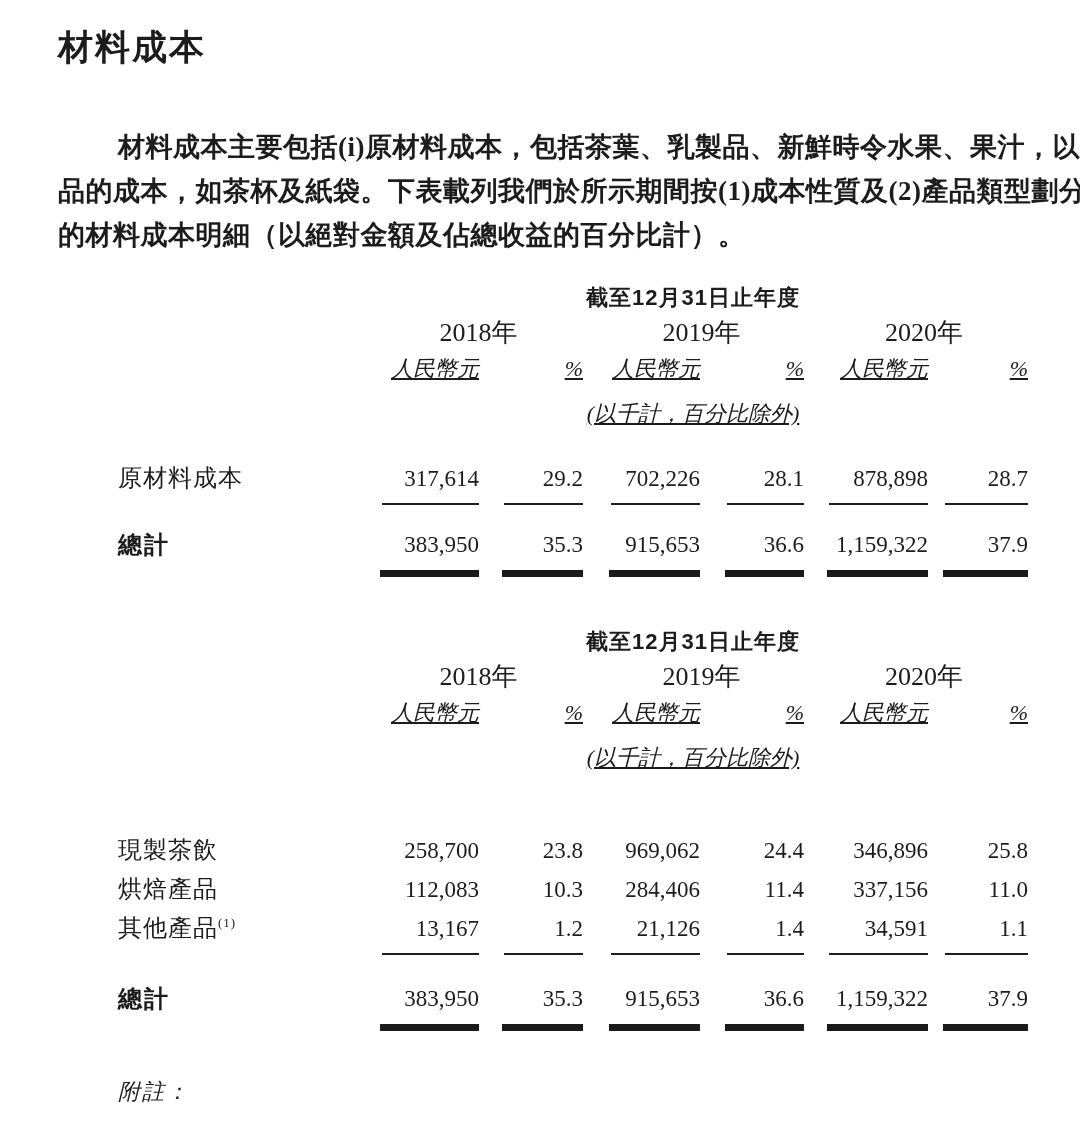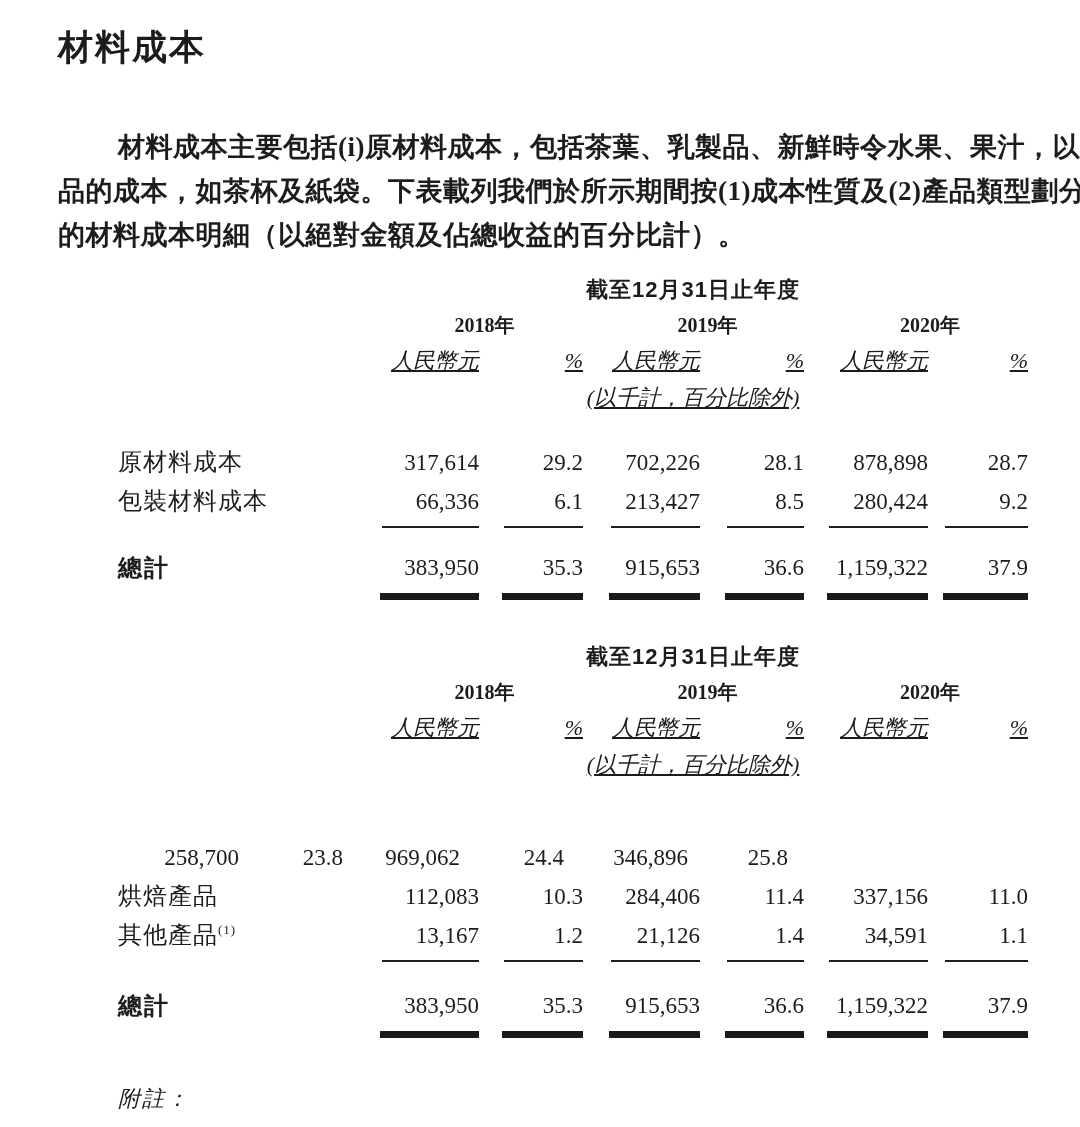--- a/index.html
+++ b/index.html
@@ -28,24 +28,24 @@
 
   .t-row { display:flex; align-items:flex-end; }
   .cell { white-space:nowrap; }
 
   .lbl   { width:240px; font-size:24px; letter-spacing:1px; }
   .c1 { width:121px; } .c2 { width:104px; }
   .c3 { width:117px; } .c4 { width:104px; }
   .c5 { width:124px; } .c6 { width:100px; }
   .num { text-align:right; font-size:23px; }
 
-  .spanall { width:670px; text-align:center; }
+  .spanall { width:670px; text-align:center;margin-top:8px; }
   .yr1 { width:225px; } .yr2 { width:221px; } .yr3 { width:224px; }
-  .yr  { text-align:center; position:relative; left:14px;
-         font-weight:700; font-size:20px; line-height:36px; }
+  .yr  { text-align:center; position:relative; left:8px;
+         font-weight:400; font-size:26px; line-height:36px; }
 
   .period { font-family:"Liberation Sans","DejaVu Sans",sans-serif;
             font-weight:700; font-size:22px; line-height:34px; letter-spacing:1px; }
   .it { font-style:italic; font-size:22px; line-height:36px;text-decoration:underline; }
   .unitnote { line-height:38px; }
 
   .boldlbl { font-family:"Liberation Sans","DejaVu Sans",sans-serif;
              font-weight:700; letter-spacing:2px; }
 
   .datarow { line-height:39px; }
@@ -116,29 +116,20 @@
     <div class="t-row datarow">
       <div class="cell lbl">原材料成本</div>
       <div class="cell c1 num">317,614</div>
       <div class="cell c2 num">29.2</div>
       <div class="cell c3 num">702,226</div>
       <div class="cell c4 num">28.1</div>
       <div class="cell c5 num">878,898</div>
       <div class="cell c6 num">28.7</div>
     </div>
 
-    <div class="t-row datarow">
-      <div class="cell lbl">包裝材料成本</div>
-      <div class="cell c1 num">66,336</div>
-      <div class="cell c2 num">6.1</div>
-      <div class="cell c3 num">213,427</div>
-      <div class="cell c4 num">8.5</div>
-      <div class="cell c5 num">280,424</div>
-      <div class="cell c6 num">9.2</div>
-    </div>
 
     <div class="t-row">
       <div class="cell lbl"></div>
       <div class="cell c1">
           <span class="rule r1"></span>
         </div>
       <div class="cell c2">
           <span class="rule r2"></span>
         </div>
       <div class="cell c3">
@@ -215,20 +206,21 @@
     </div>
 
     <div class="t-row">
       <div class="cell lbl"></div>
       <div class="cell spanall it unitnote">(以千計，百分比除外)</div>
     </div>
 
     <div class="gap-head2"></div>
 
     <div class="t-row datarow">
+      <div class="cell lbl">現製茶飲</div>
       <div class="cell c1 num">258,700</div>
       <div class="cell c2 num">23.8</div>
       <div class="cell c3 num">969,062</div>
       <div class="cell c4 num">24.4</div>
       <div class="cell c5 num">346,896</div>
       <div class="cell c6 num">25.8</div>
     </div>
 
     <div class="t-row datarow">
       <div class="cell lbl">烘焙產品</div>

